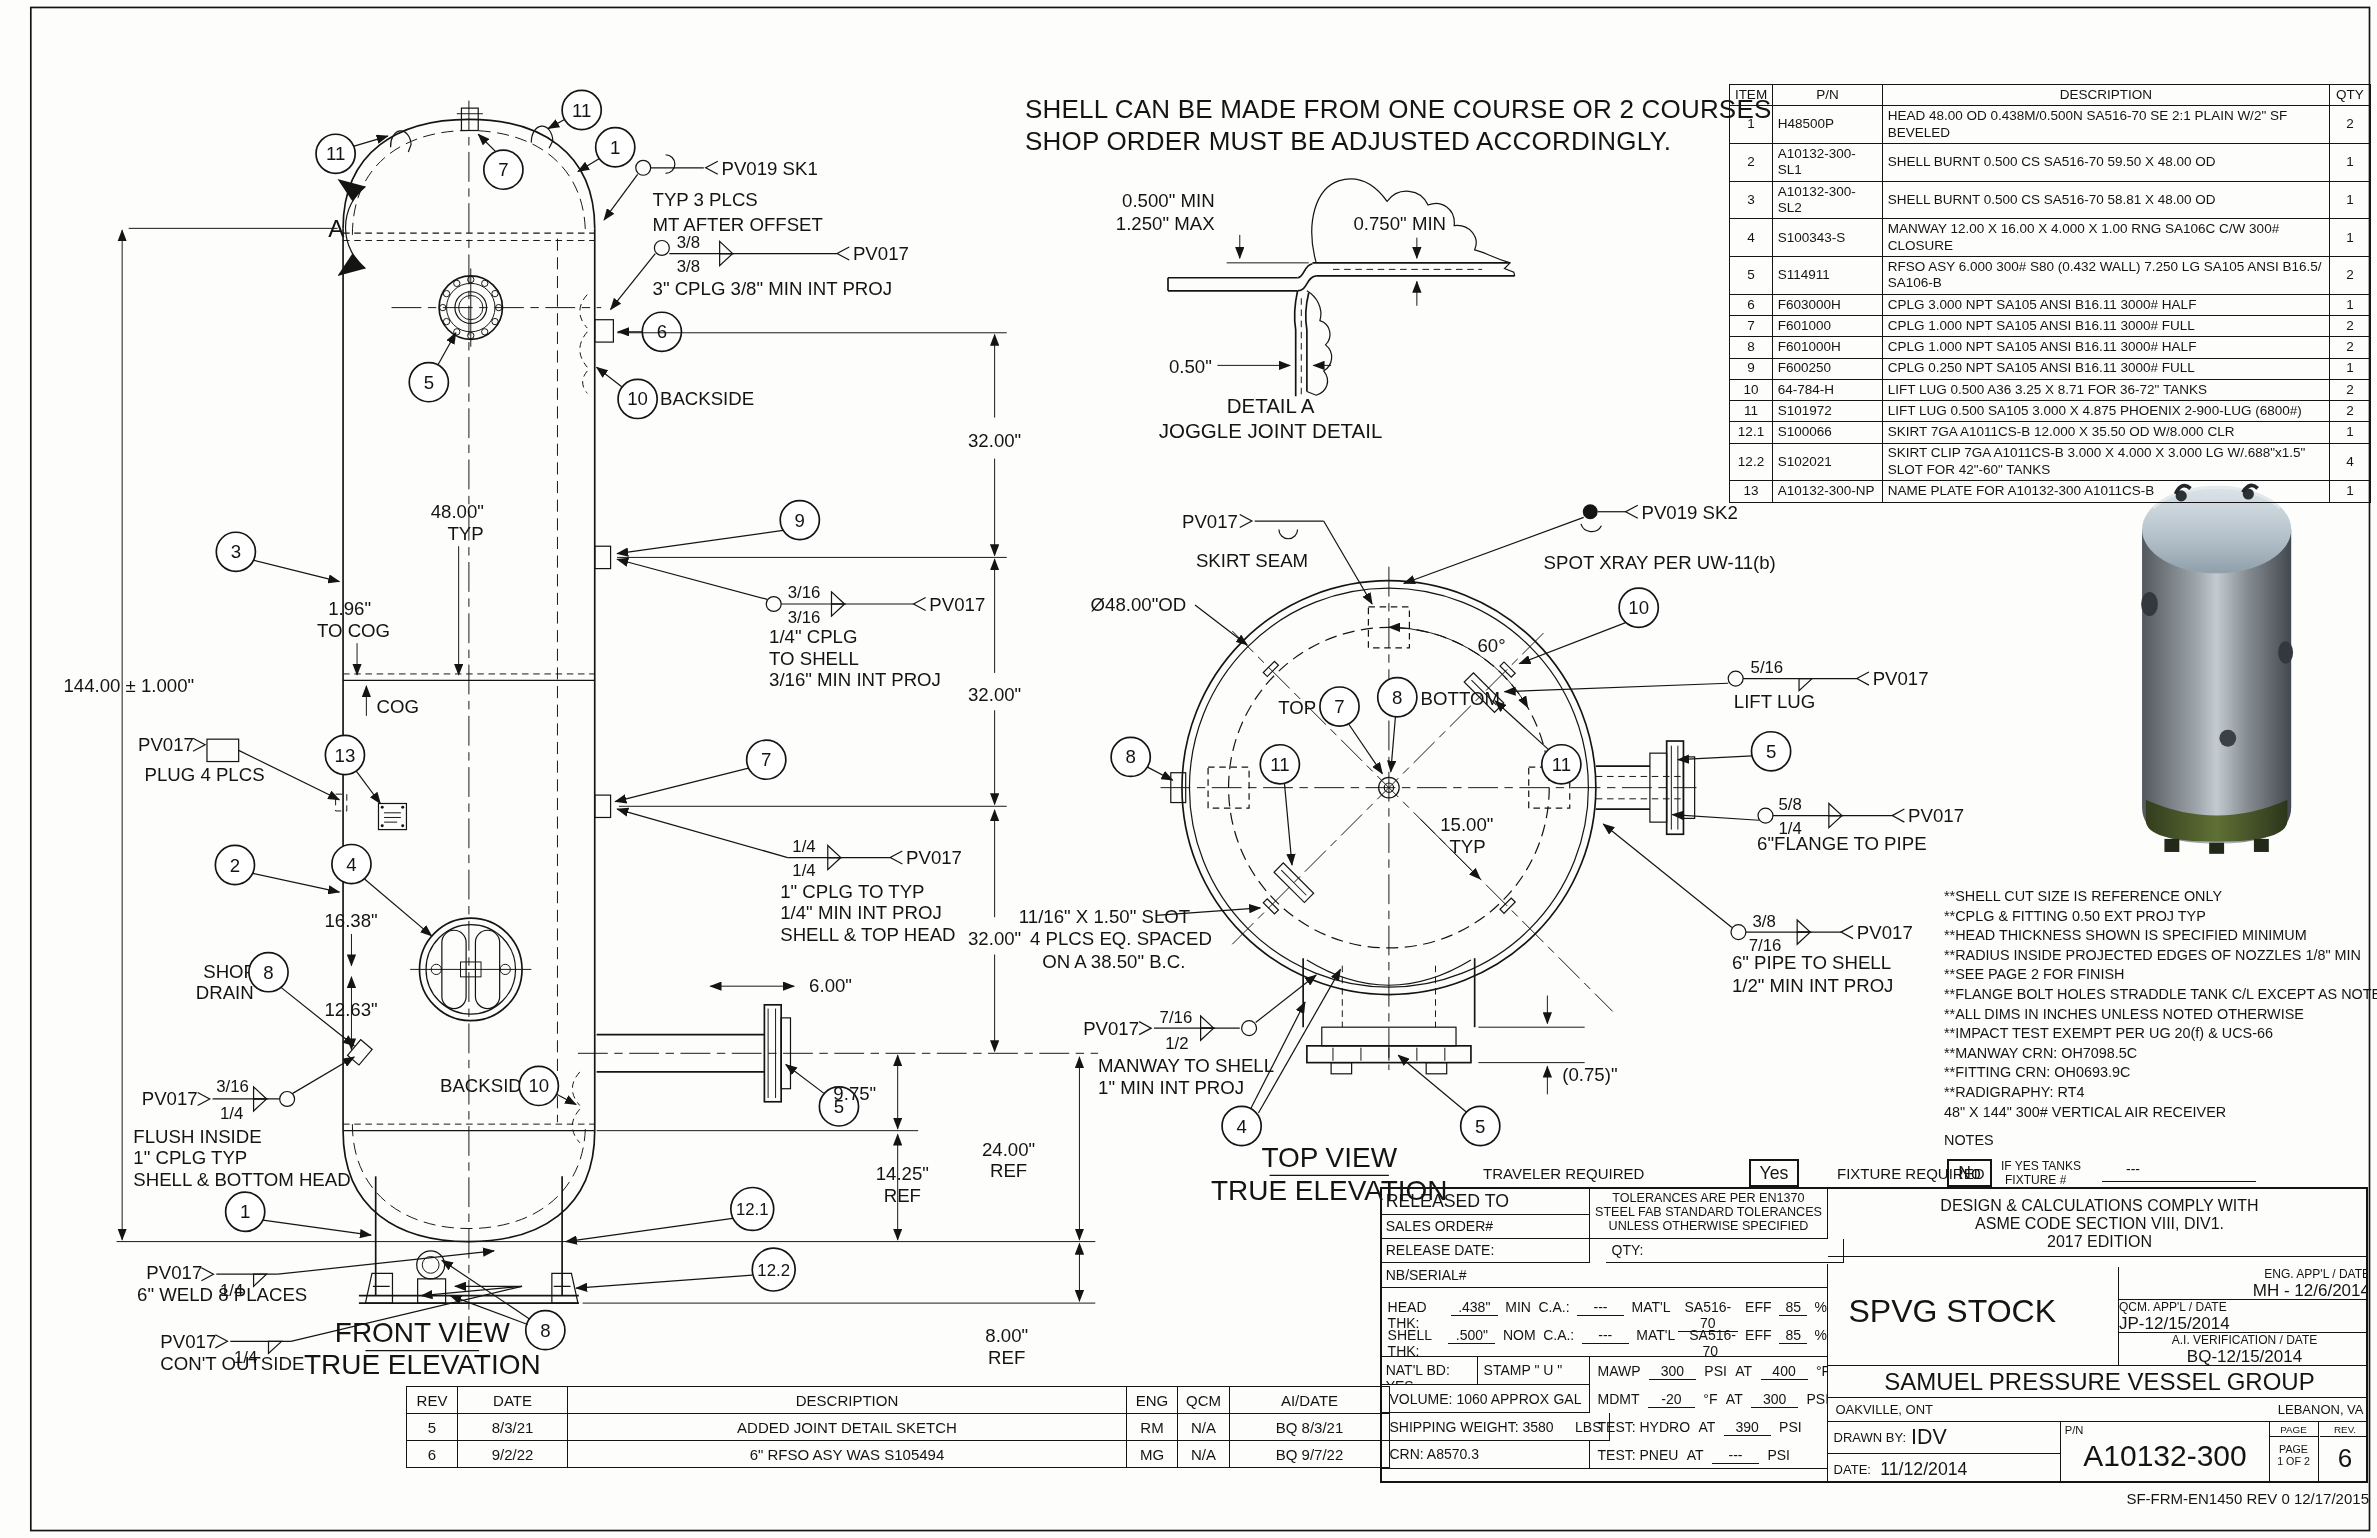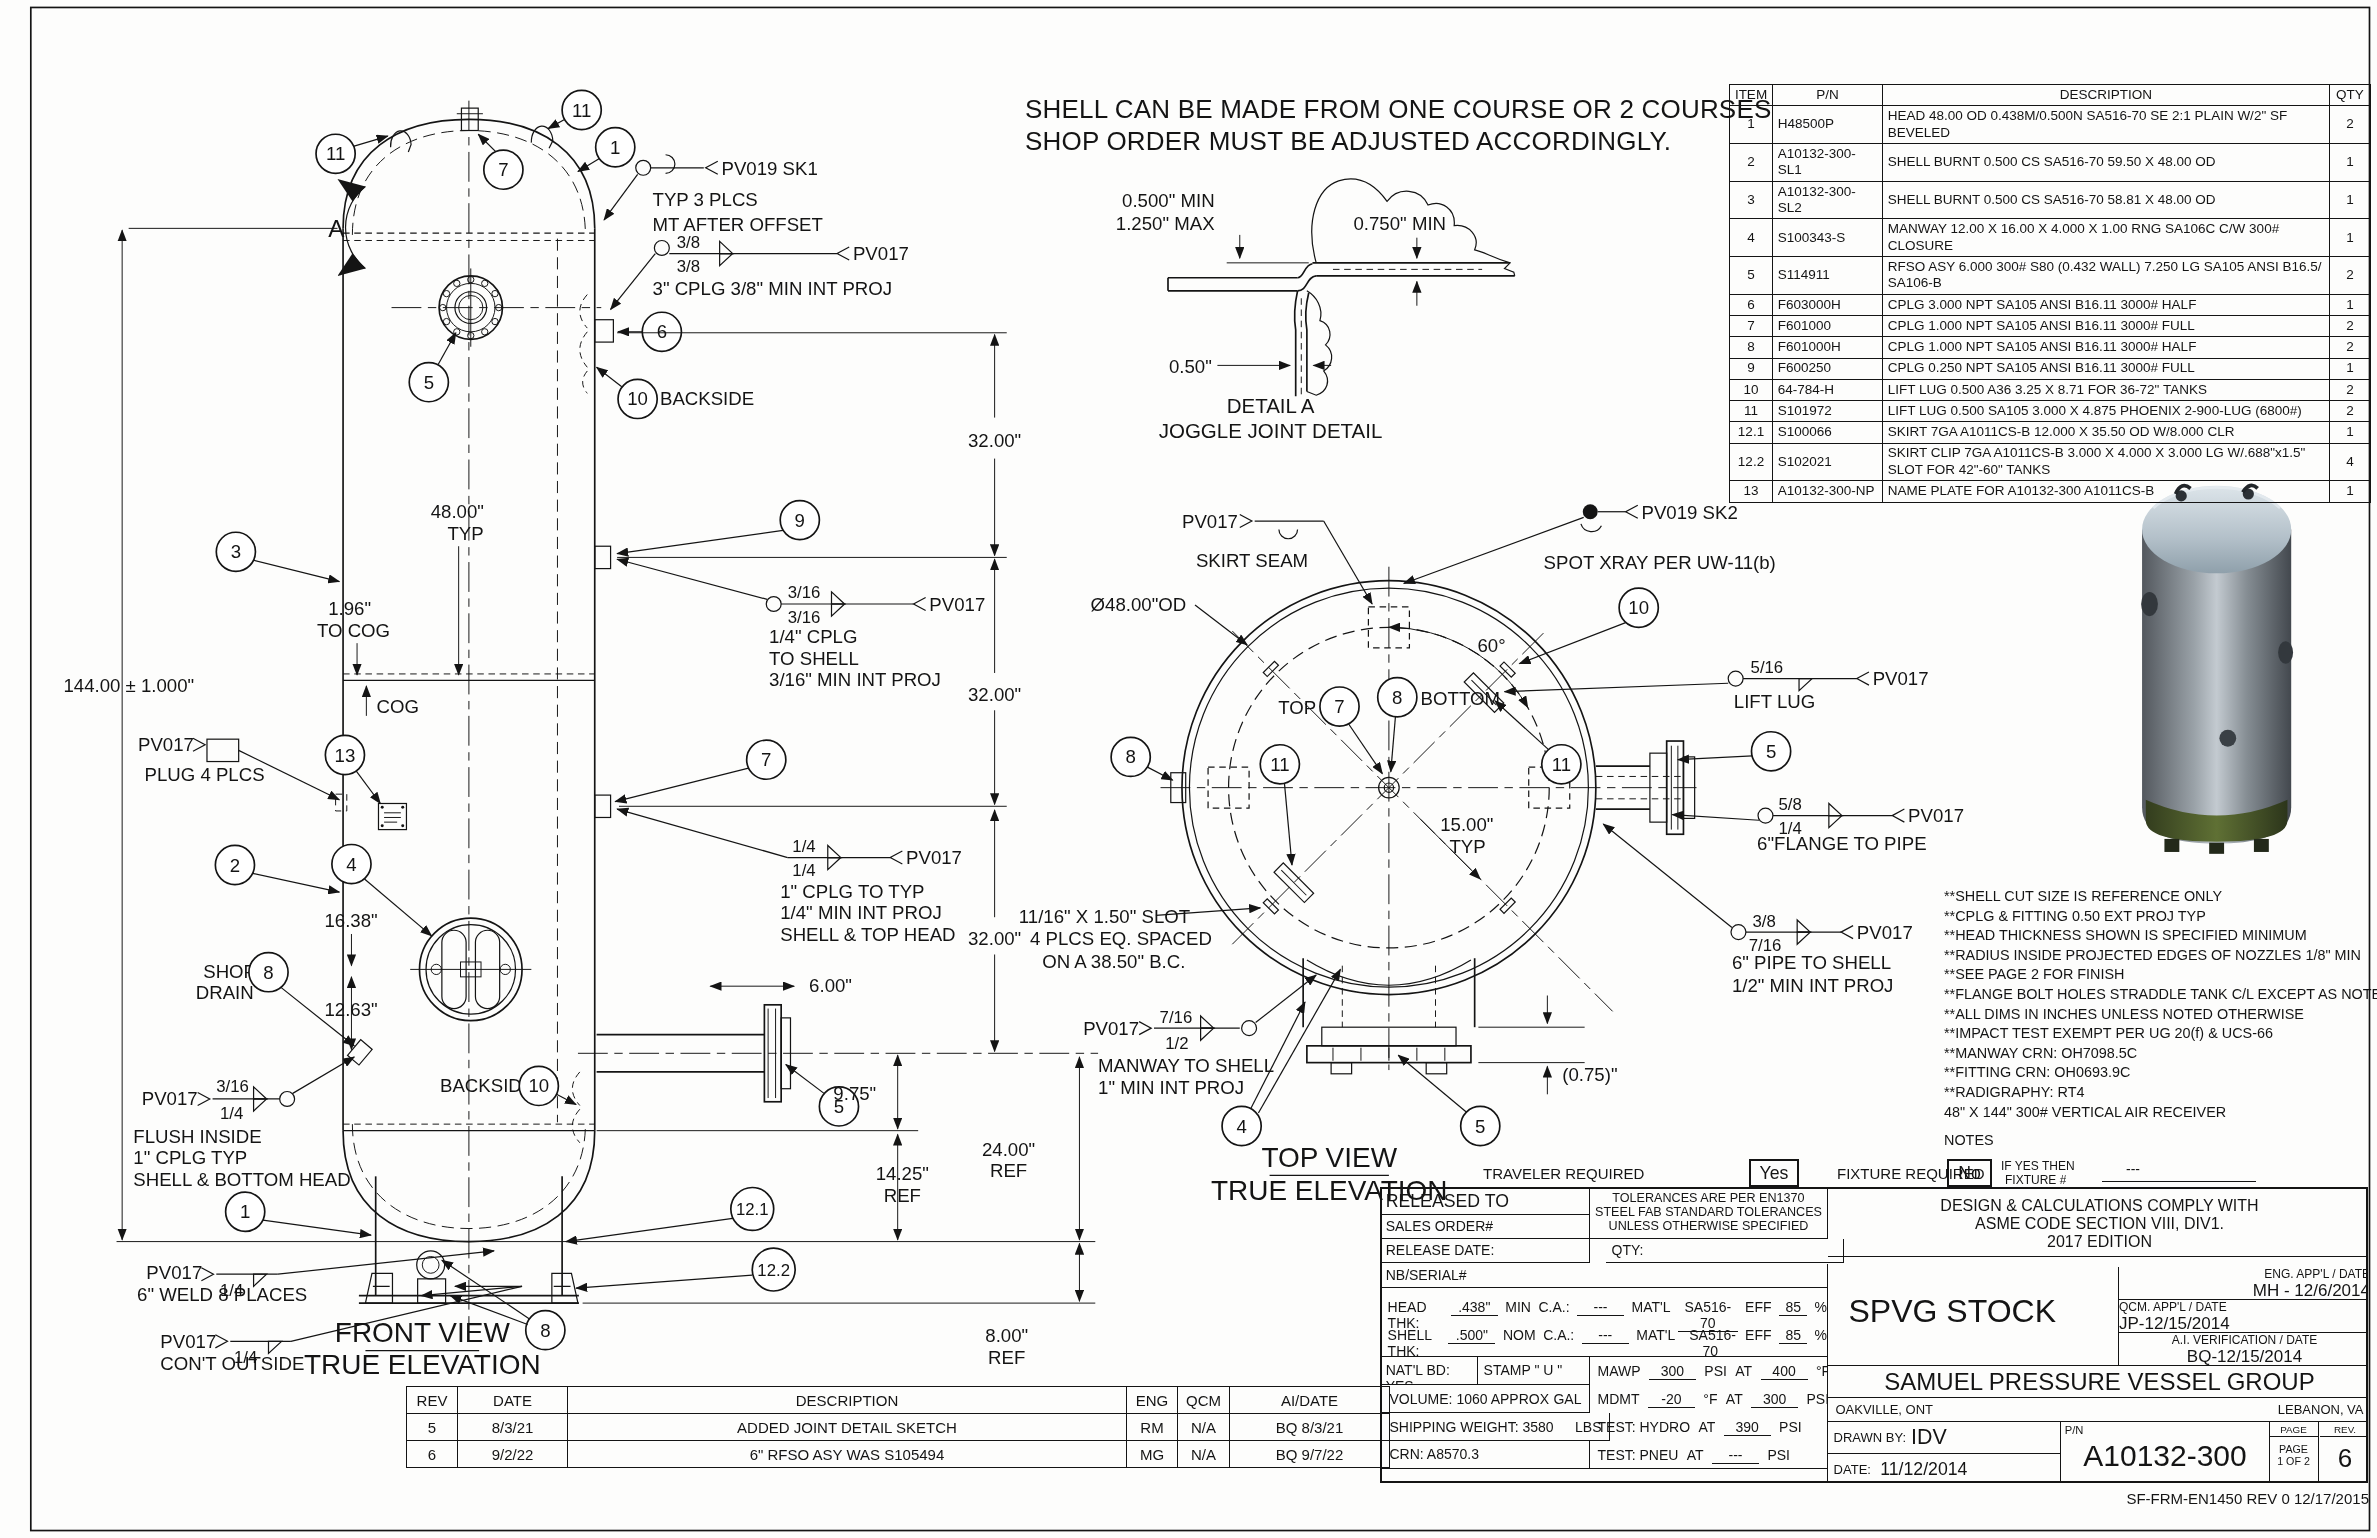--- a/index.html
+++ b/index.html
@@ -868,21 +868,21 @@
       </table>
 </div>
 
 
 <div id="tb">
 
   <div class="cell" style="left:103px;top:5.6px;font-size:15px">TRAVELER REQUIRED</div>
   <div class="cell b" style="left:369px;top:0;width:50px;height:28px;text-align:center;font-size:17.7px;line-height:24px">Yes</div>
   <div class="cell" style="left:457px;top:5.6px;font-size:15px">FIXTURE REQUIRED</div>
   <div class="cell b" style="left:567px;top:0;width:45px;height:28px;text-align:center;font-size:17.7px;line-height:24px">No</div>
-  <div class="cell" style="left:621px;top:0;font-size:12px">IF YES THEN</div>
+  <div class="cell" style="left:621px;top:0;font-size:12px">IF YES TANKS</div>
   <div class="cell" style="left:625px;top:14px;font-size:12px">FIXTURE #</div>
   <div class="cell" style="left:746px;top:1.9px;font-size:14px">---</div>
   <div class="cell" style="left:722px;top:22.4px;width:154px;border-bottom:1.9px solid #141414"></div>
 
   <div class="cell b" style="left:0;top:28px;width:988px;height:296px">
     <div class="cell br bb" style="left:0;top:0;width:208px;height:26px;padding:1.9px 3.7px;font-size:17.7px">RELEASED TO PRODUCTION</div>
     <div class="cell br bb" style="left:0;top:26px;width:208px;height:24px;padding:2.8px 3.7px;font-size:14px">SALES ORDER#</div>
     <div class="cell br bb" style="left:0;top:50px;width:208px;height:24px;padding:2.8px 3.7px;font-size:14px">RELEASE DATE:</div>
     <div class="cell bb br" style="left:208px;top:0;width:238px;height:50px;text-align:center;font-size:12.6px;padding-top:1.9px">
       <div>TOLERANCES ARE PER EN1370</div>

